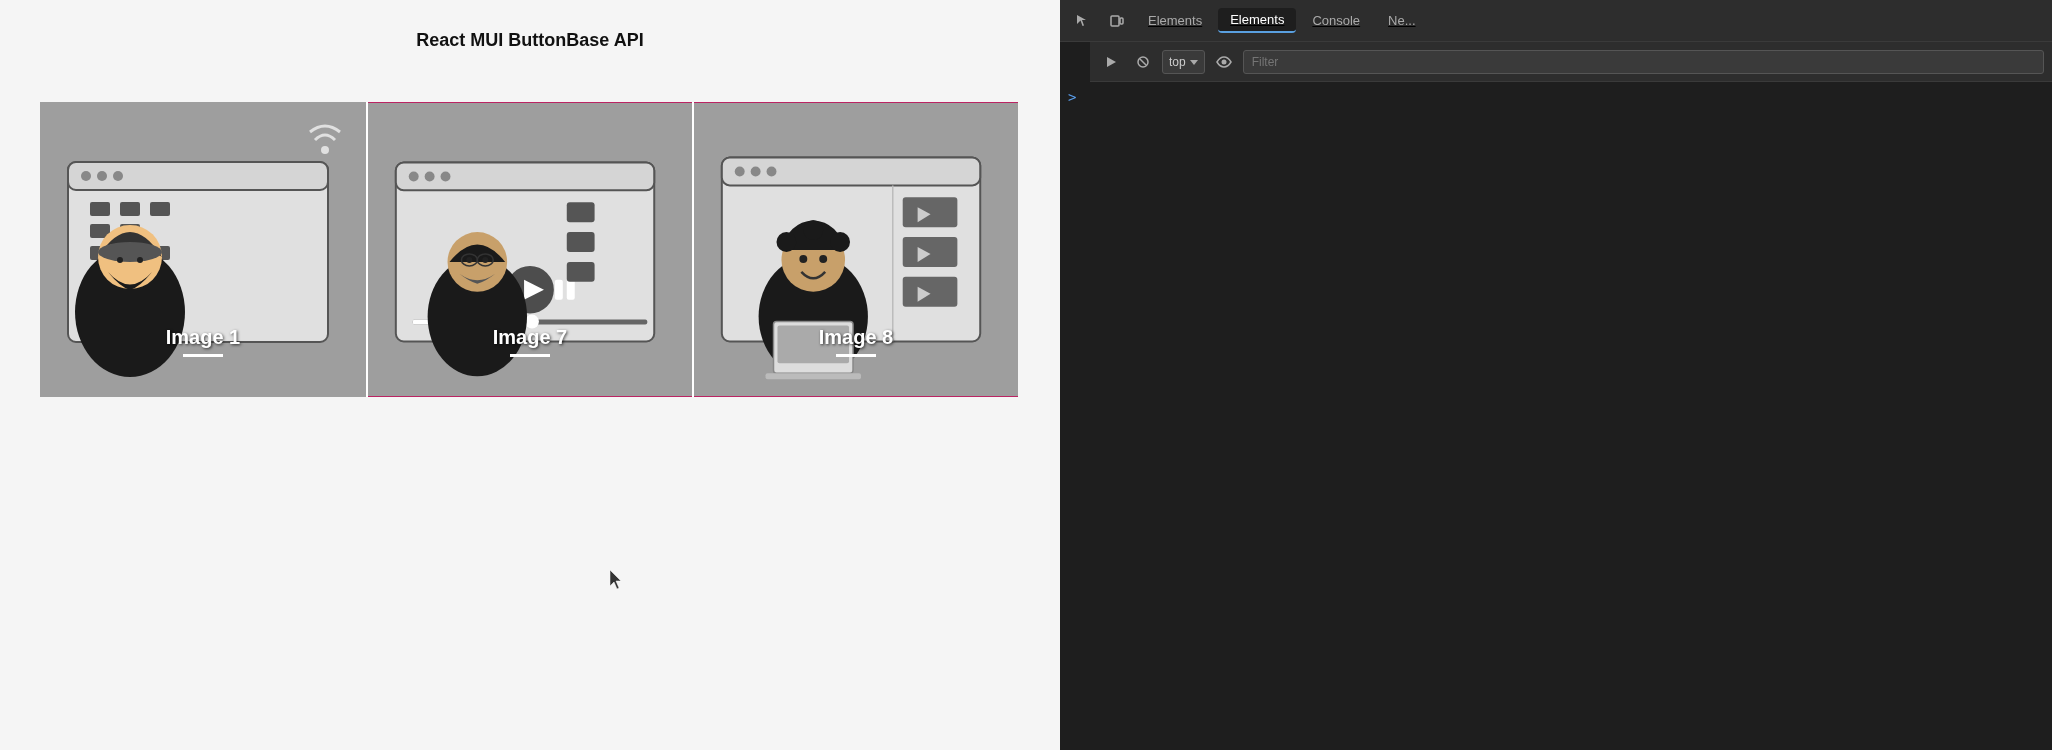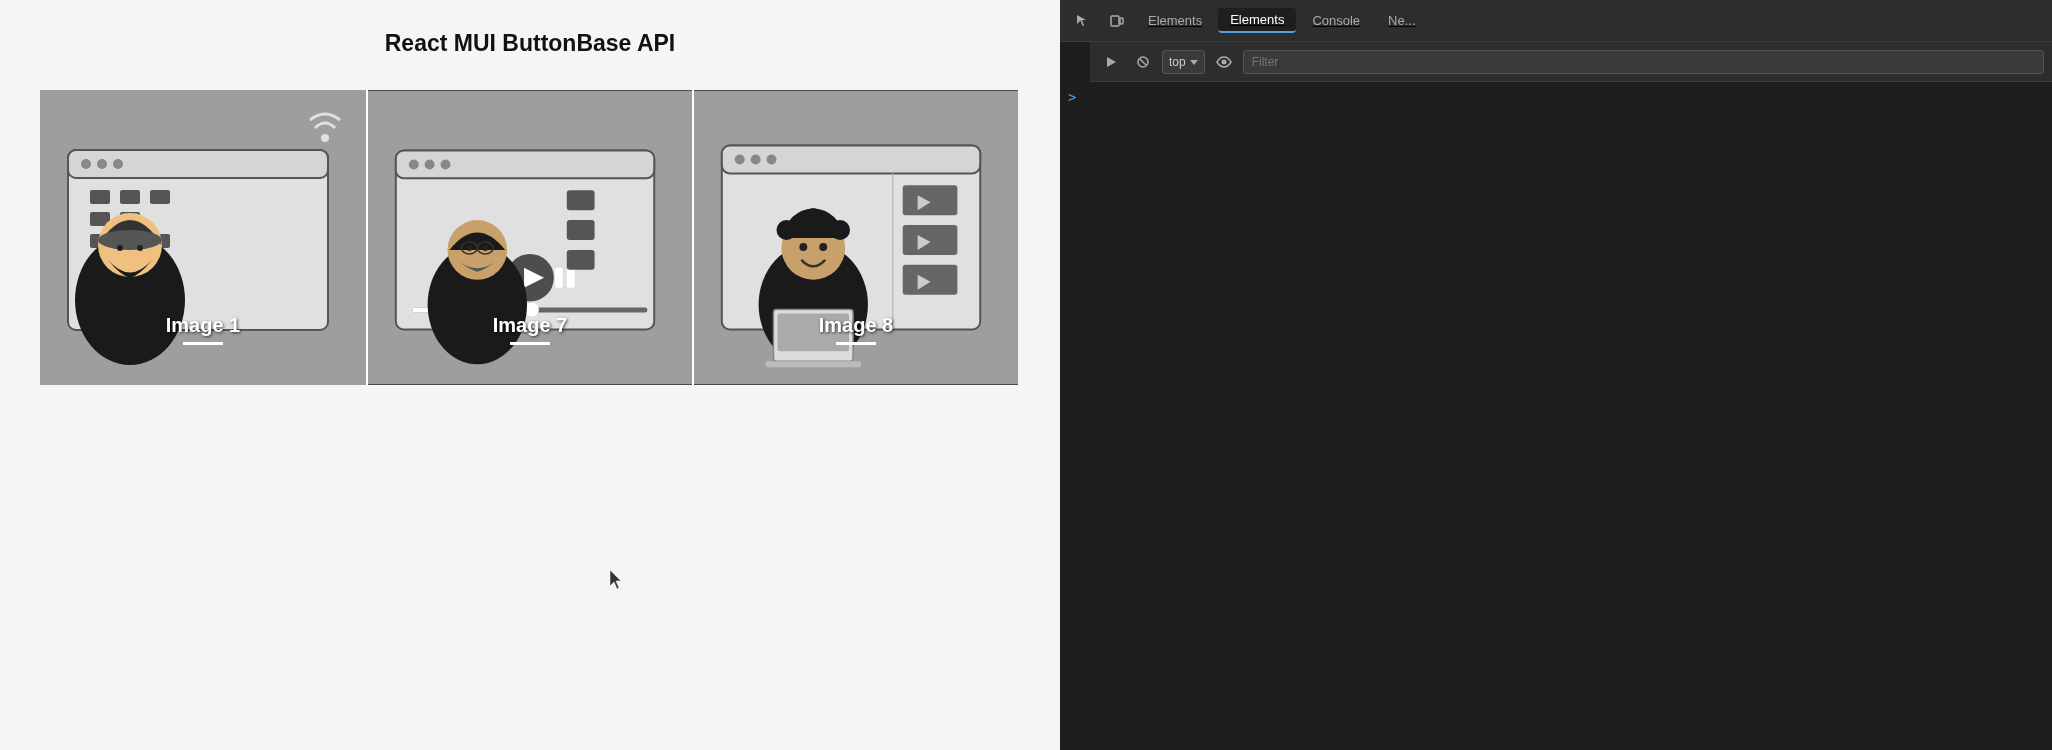--- a/index.html
+++ b/index.html
@@ -19,36 +19,36 @@
 
     #site-title {
       font-size: 52px;
       font-weight: 700;
       color: #2e7d32;
       margin-bottom: 18px;
       font-family: Arial, sans-serif;
     }
 
     #page-subtitle {
-      font-size: 23px;
+      font-size: 18px;
       font-weight: 700;
       color: #111;
-      margin-bottom: 33px;
+      margin-bottom: 51px;
     }
 
     #images-row {
       display: flex;
       gap: 0;
       width: 980px;
     }
 
     .image-card {
       width: 326px;
       height: 295px;
-      background: #404040;
+      background: #be185d;
       position: relative;
       overflow: hidden;
       display: flex;
       align-items: flex-end;
       justify-content: center;
     }
 
     .image-card + .image-card {
       border-left: 2px solid #fff;
     }

